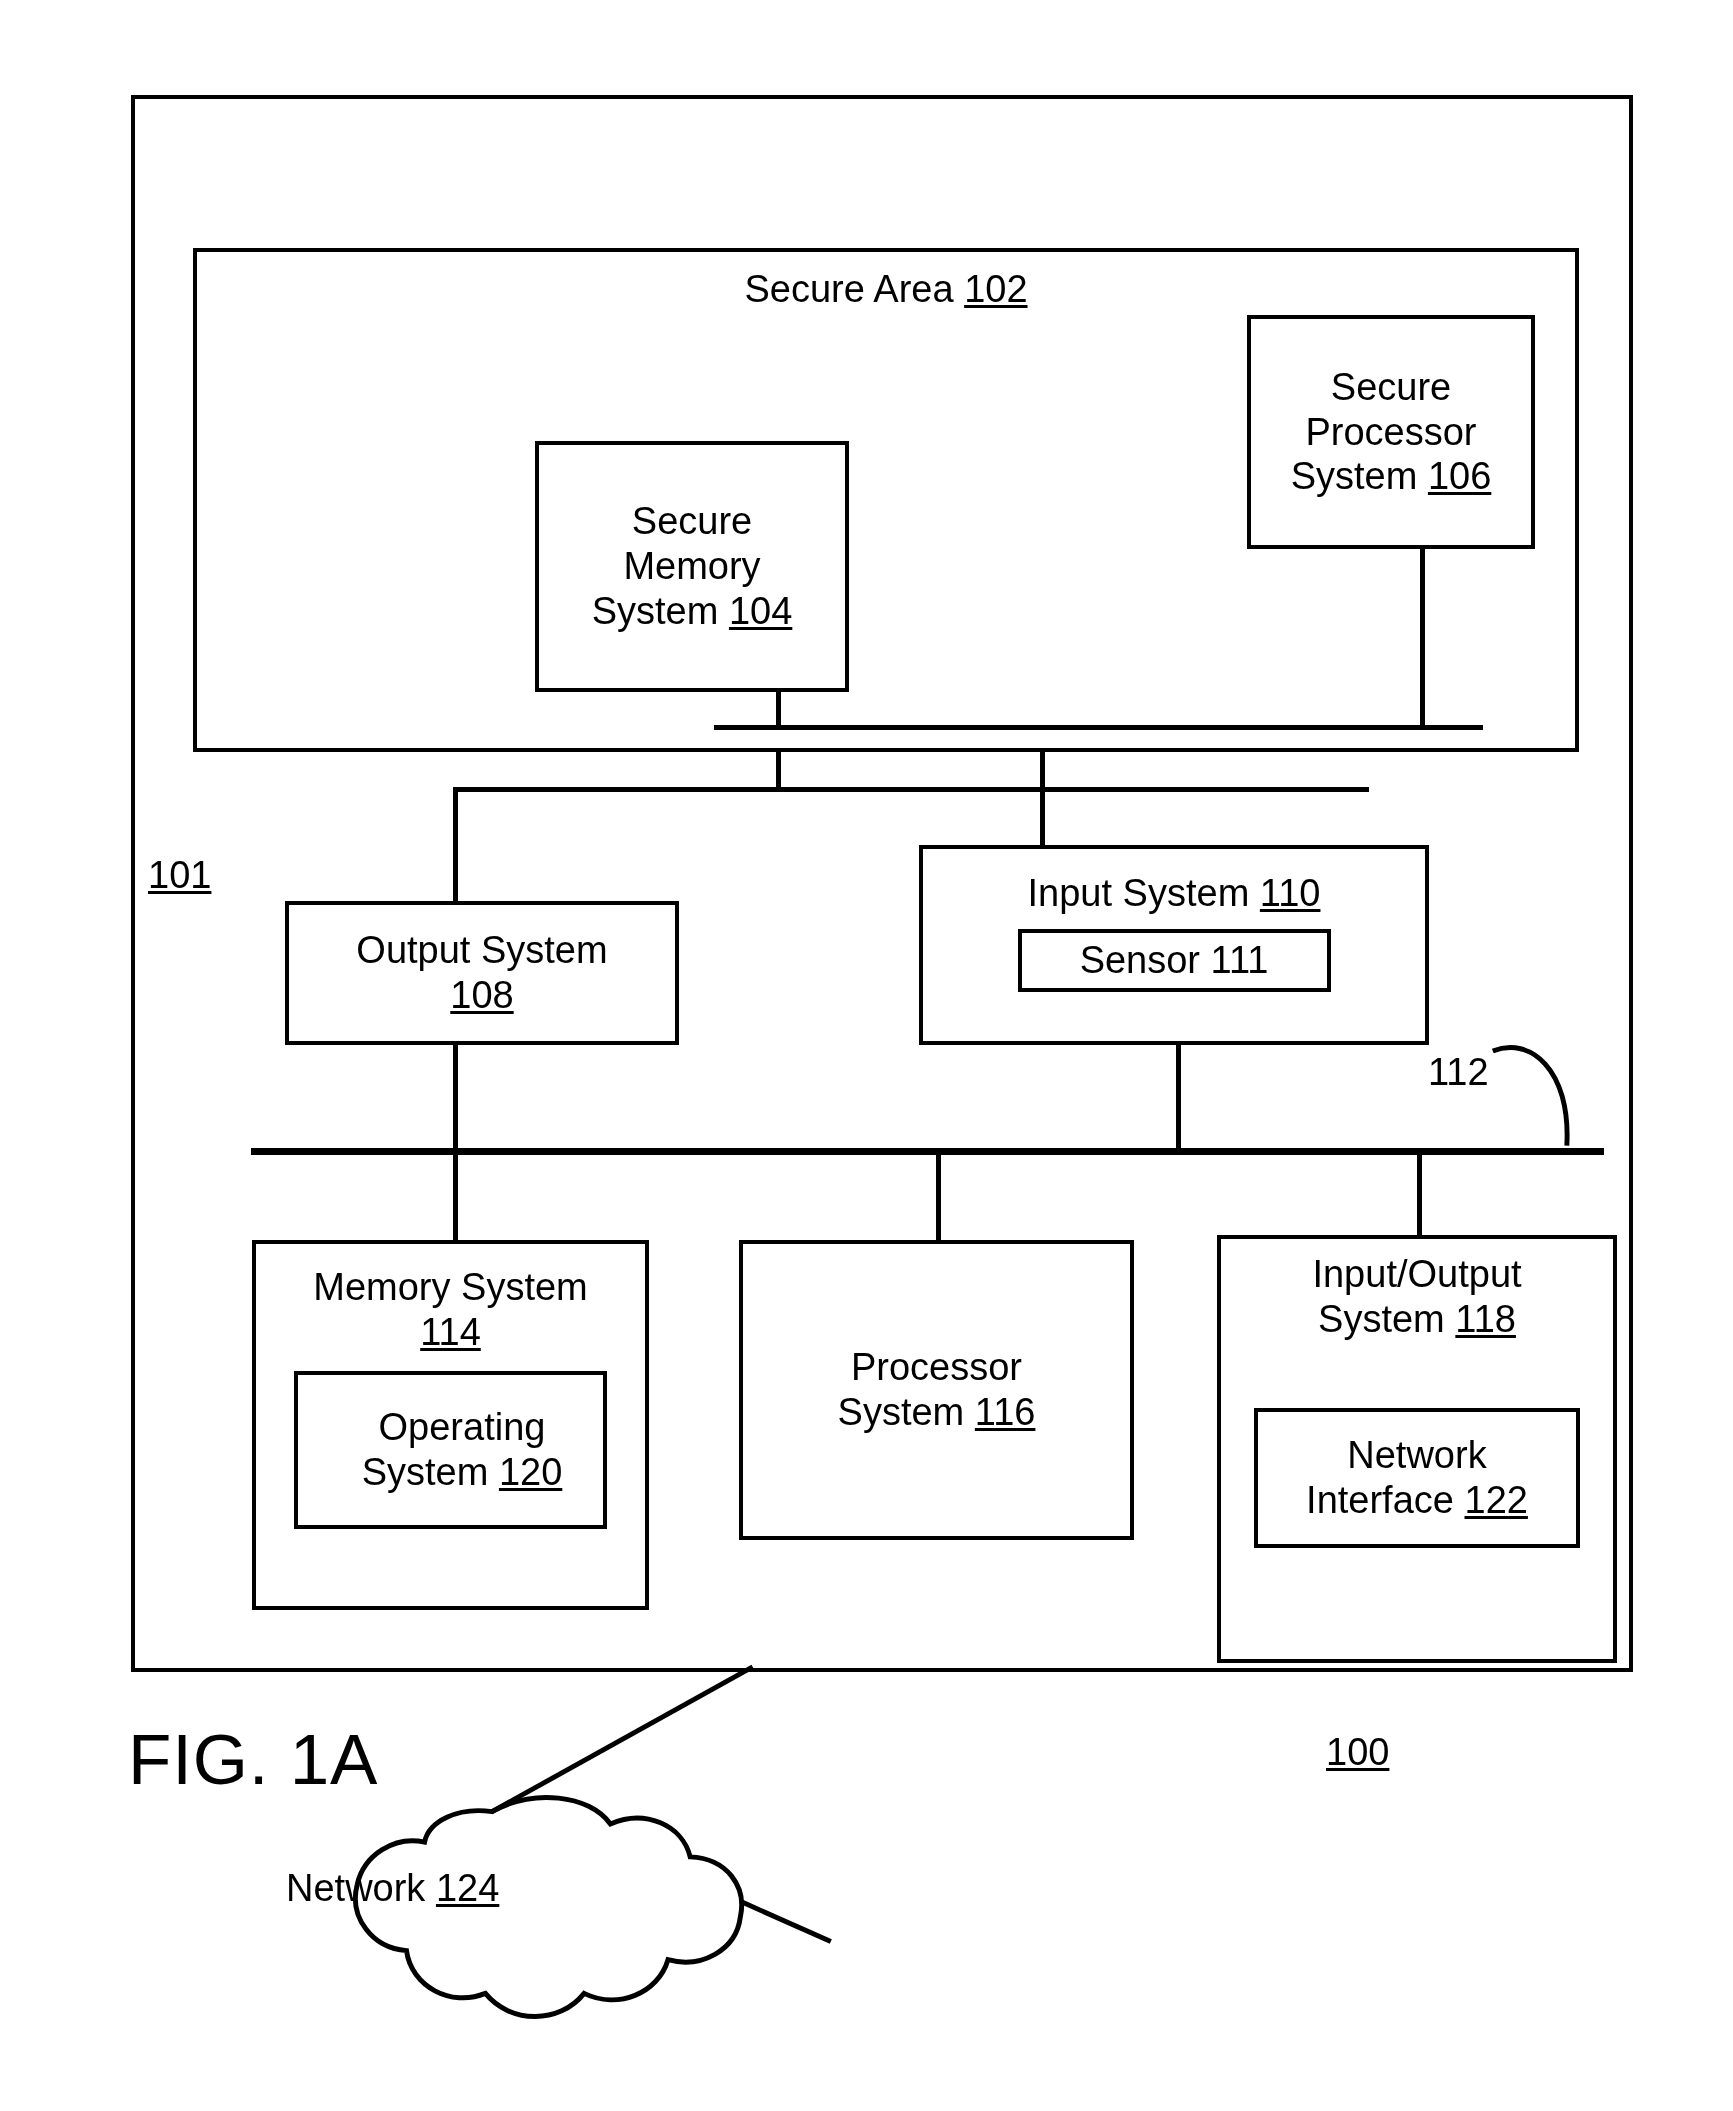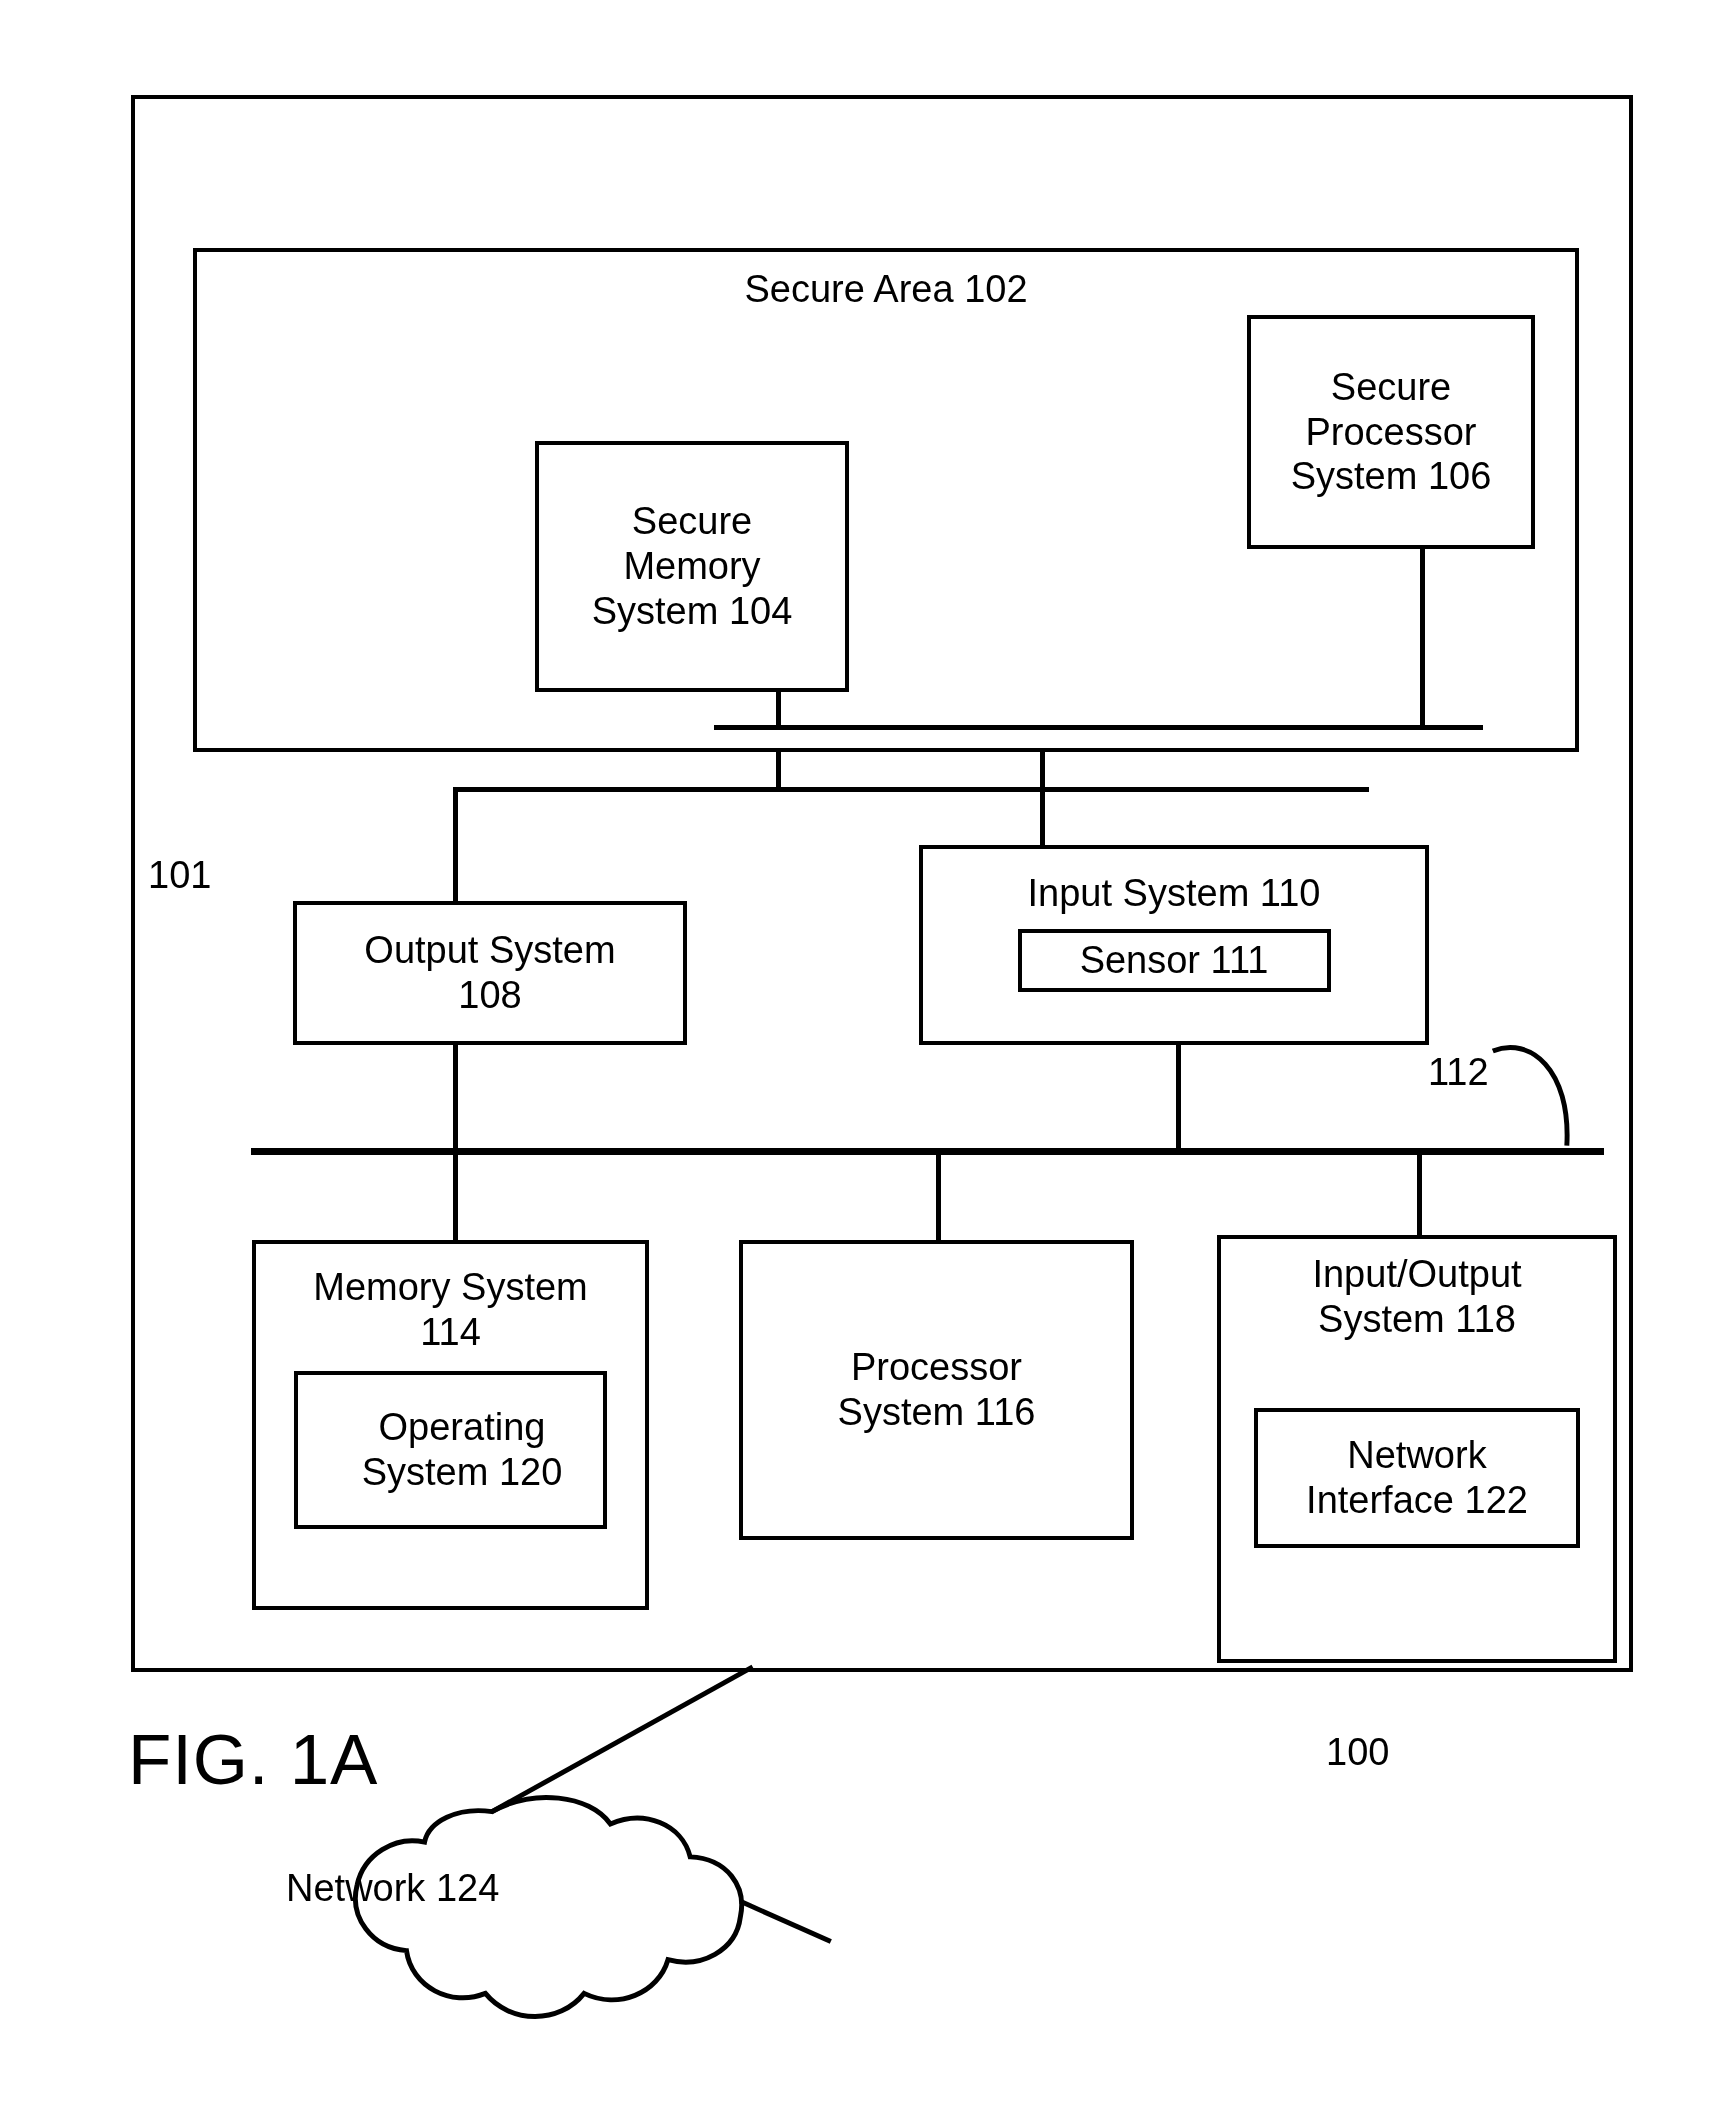--- a/index.html
+++ b/index.html
@@ -36,21 +36,21 @@
   .box .lbl {
     display: block;
     white-space: pre-line;
     font-size: 38px;
   }
 
   
   .frame { justify-content: flex-start; }
 
   
-  .u { text-underline-offset: 3.3px; }
+  .u { text-decoration: underline; text-underline-offset: 3.3px; }
 
   
   .hline, .vline {
     position: absolute;
     background: #000;
   }
   .hline { height: 5px; }
   .vline { width: 5px; }
   .refnum {
     position: absolute;
@@ -114,21 +114,21 @@
   <div class="vline" style="left:776px; top:751px; height:39px;"></div>
 
   <div class="hline" style="left:453px; top:787px; width:916px;"></div>
 
   <div class="vline" style="left:453px; top:787px; height:32px;"></div>
 
   <div class="vline" style="left:1040px; top:751px; height:10.7px;"></div>
   <div class="hline" style="left:1040px; top:840px; width:5px;"></div>
   <div class="vline" style="left:1040px; top:751px; height:95px;"></div>
 
-  <div class="box" style="left:285px; top:901px; width:394px; height:144px;margin-left:8px;">
+  <div class="box" style="left:285px; top:901px; width:394px; height:144px;">
     <div class="lbl"><span>Output System
 </span><span class="u">108</span></div>
   </div>
 
   <div class="vline" style="left:453px; top:819px; height:84px;"></div>
 
   <div class="vline" style="left:453px; top:1044px; height:109px;"></div>
 
   <div class="box frame" style="left:919px; top:845px; width:510px; height:200px;">
     <div class="lbl" style="margin-top:22px;"><span>Input System </span><span class="u">110</span></div>

